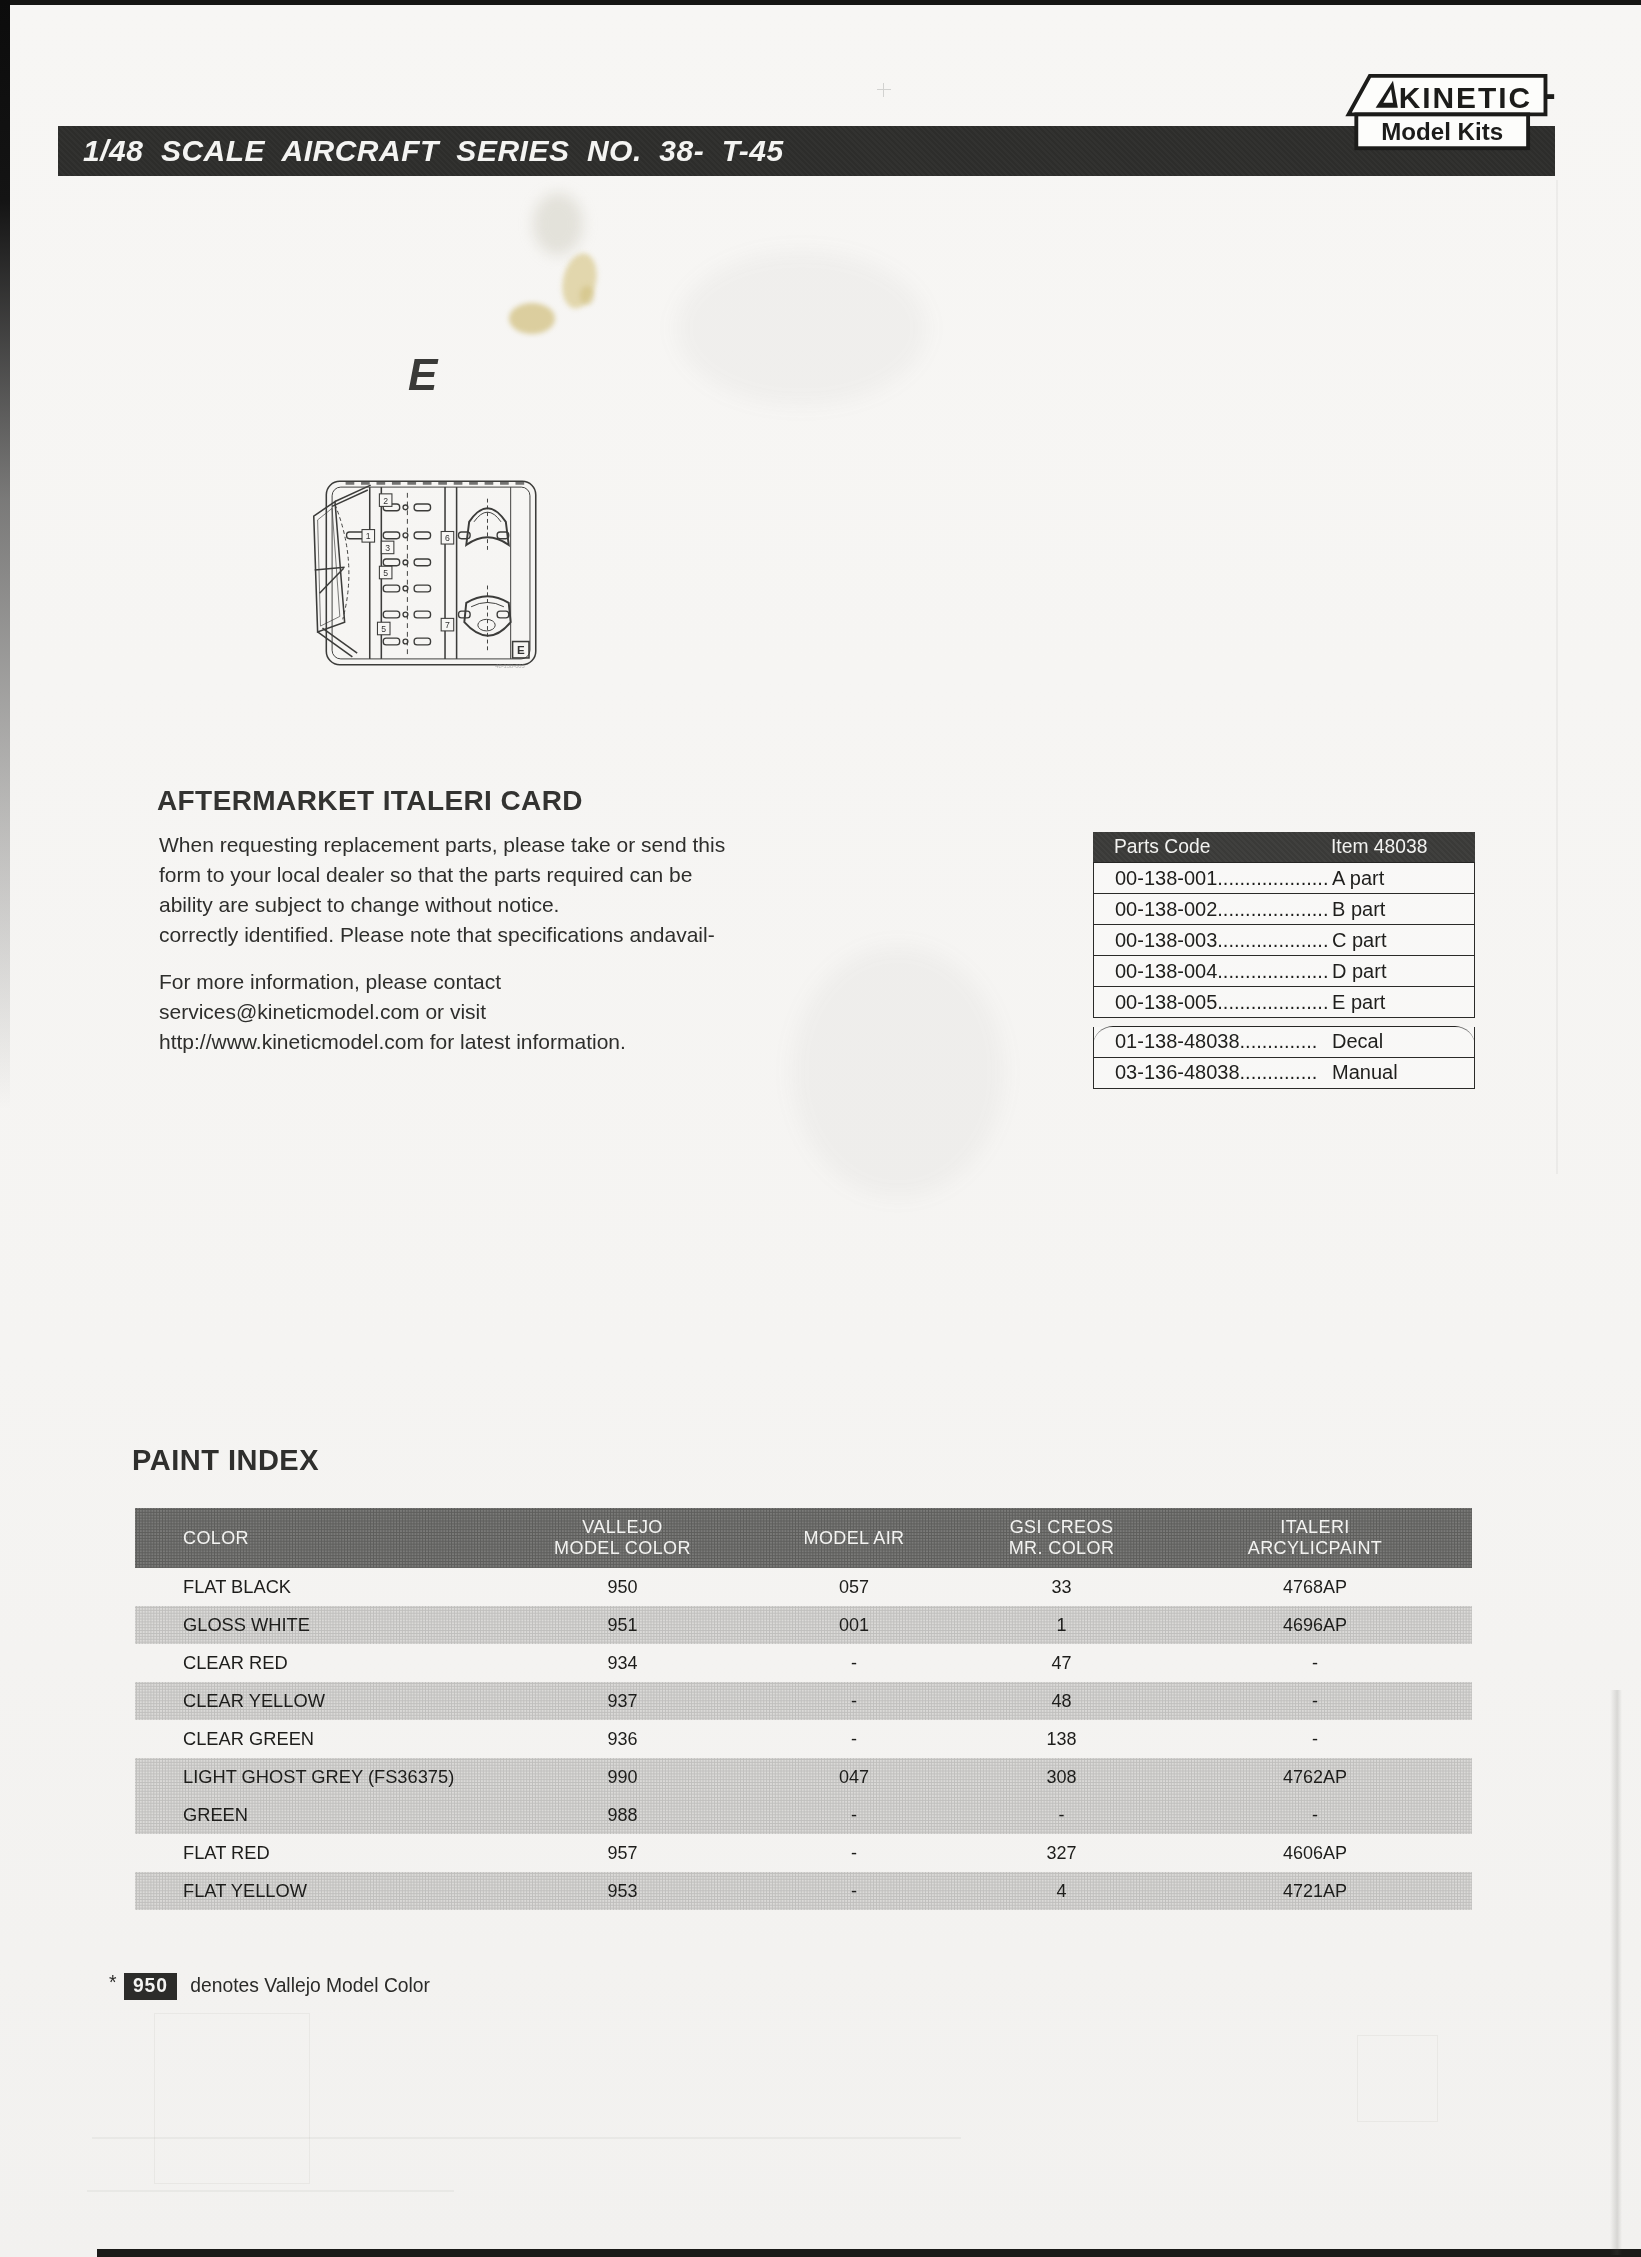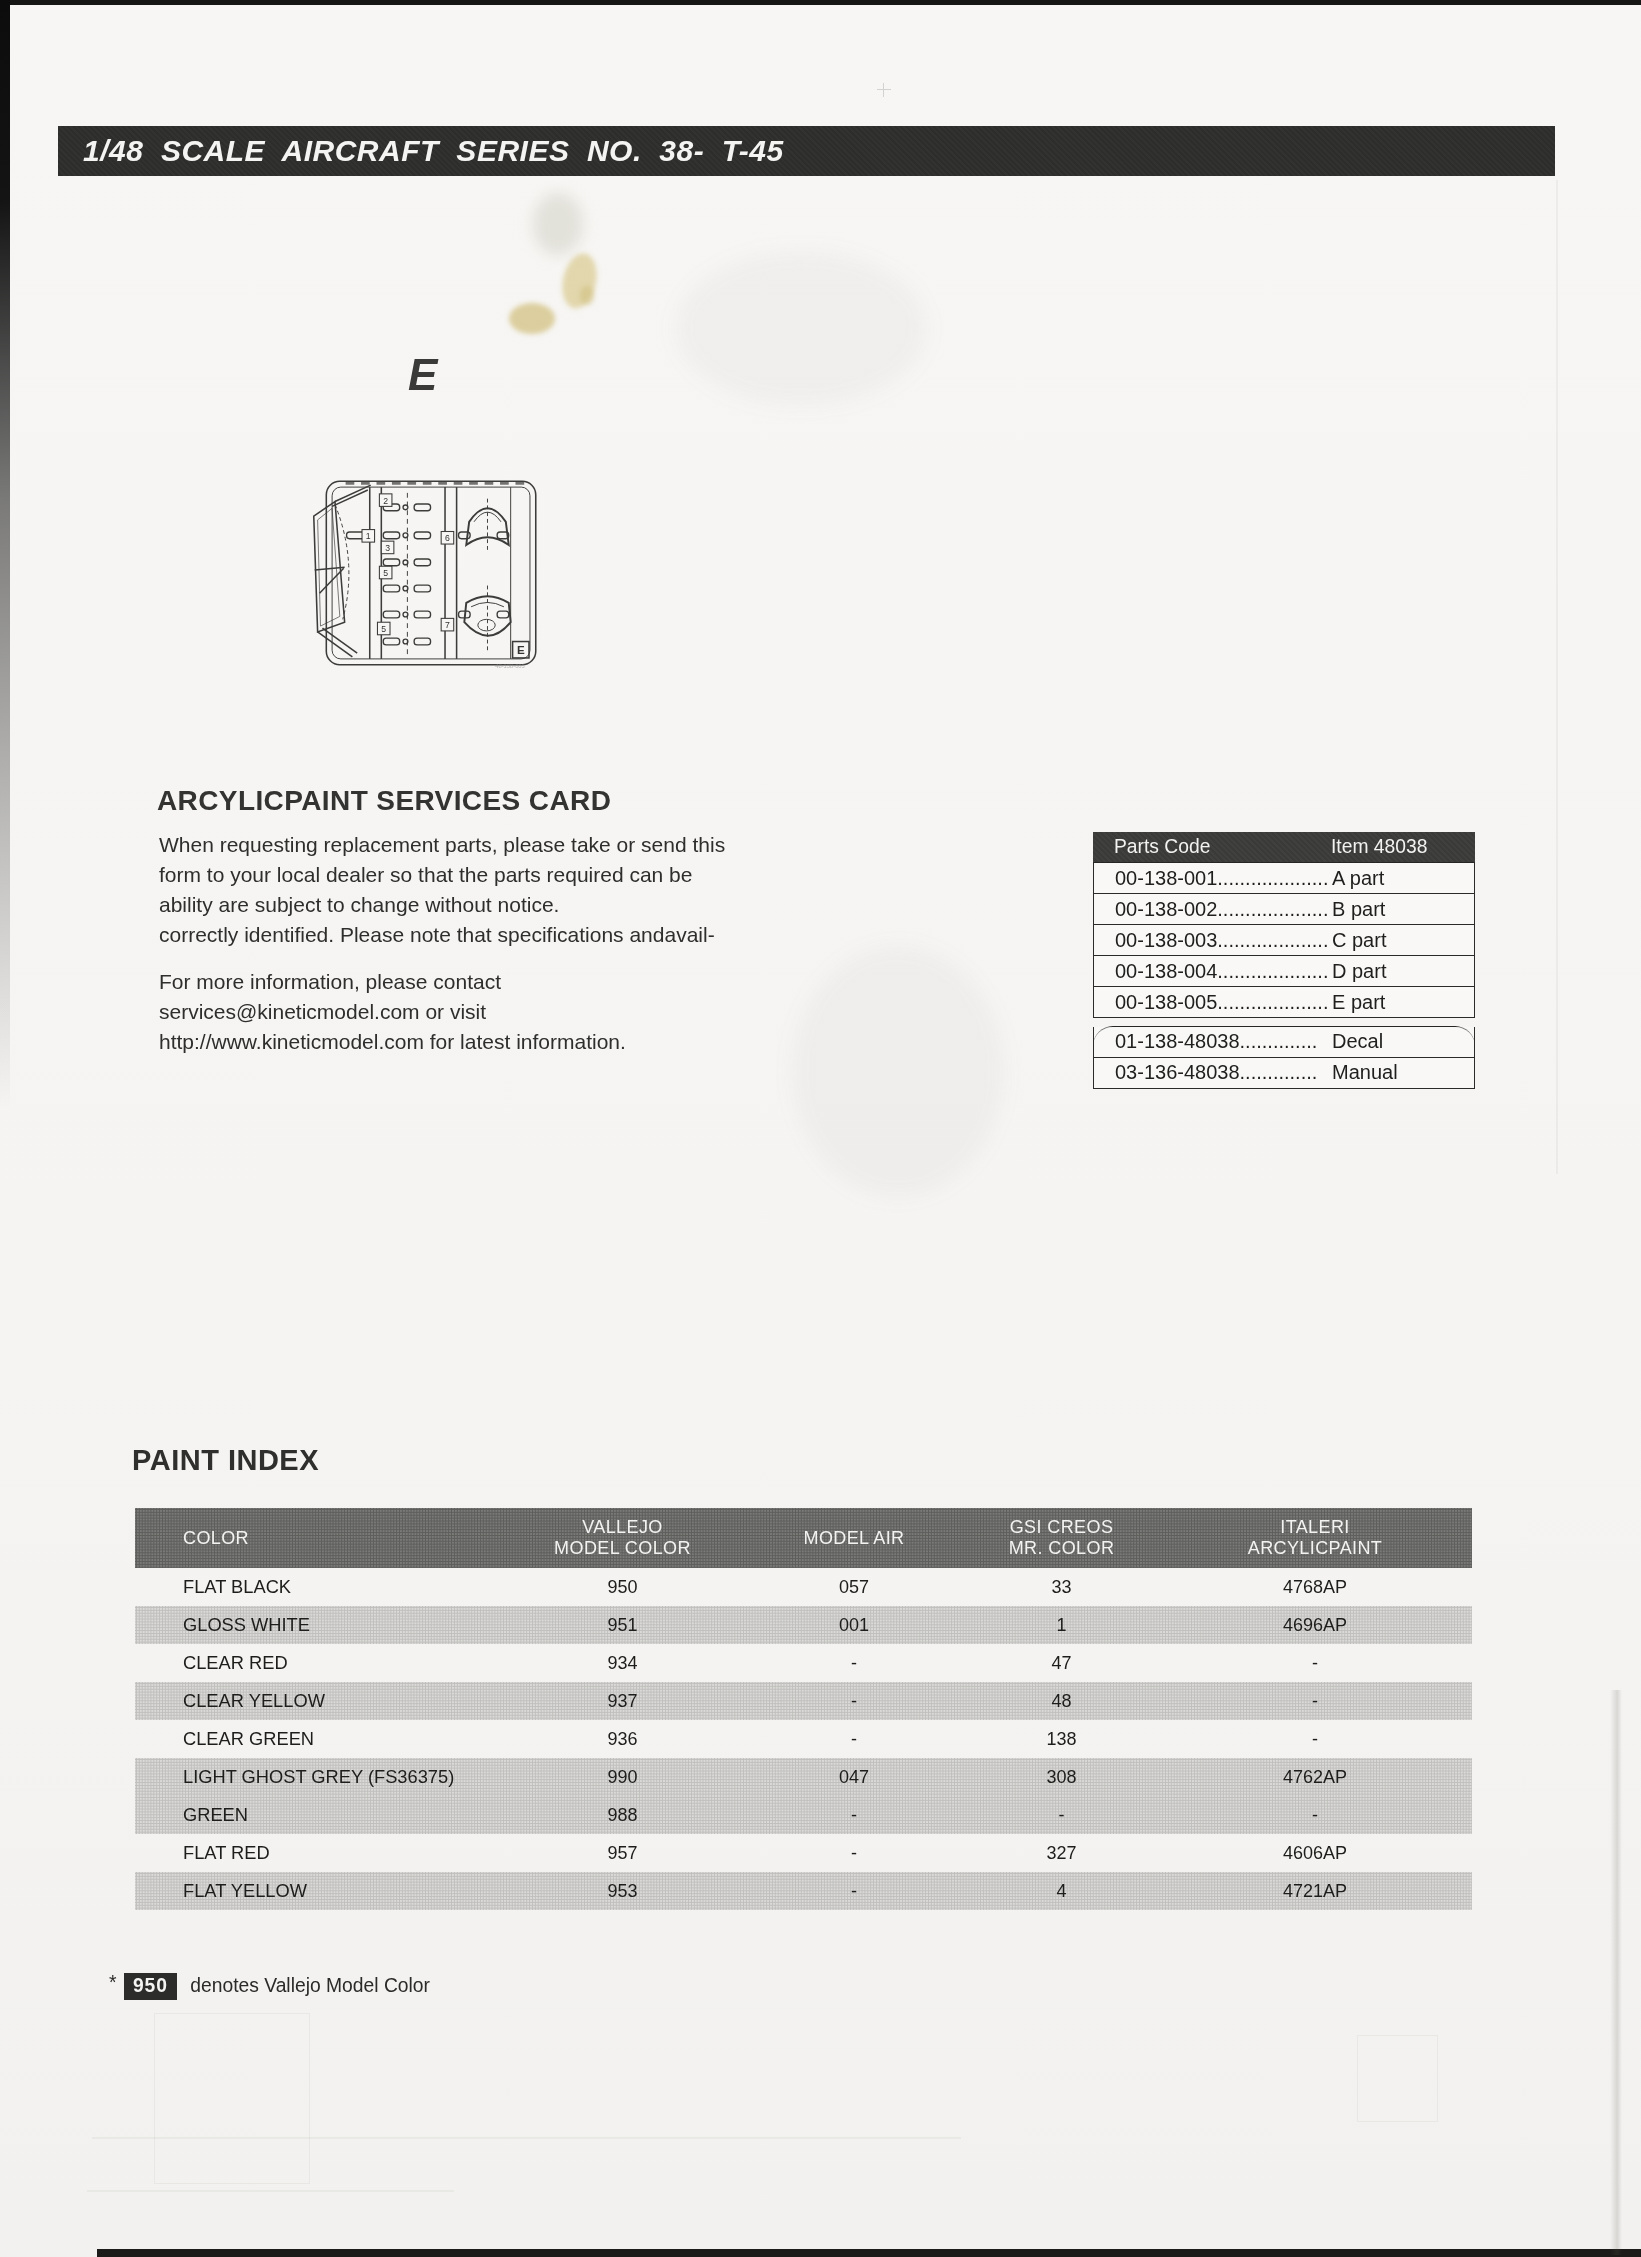--- a/index.html
+++ b/index.html
@@ -108,20 +108,31 @@
   <div class="ghost" style="left:1357px;top:2035px;width:79px;height:85px;"></div>
   <div class="ghost-line" style="left:92px;top:2137px;width:869px;height:1.9px;"></div>
   <div class="ghost-line" style="left:87px;top:2190px;width:367px;height:1.9px;"></div>
   <div class="ghost-blob" style="left:676px;top:251px;width:251px;height:154px;"></div>
   <div class="ghost-blob" style="left:792px;top:946px;width:212px;height:251px;"></div>
 
   <div class="banner">
     <span>1/48 SCALE  AIRCRAFT  SERIES NO. 38- T-45</span>
   </div>
 
+  <div class="logo">
+    <svg width="222" height="83" viewBox="0 0 230 86">
+      <polygon points="34,5 216,5 216,45 12,45" fill="#fdfdfb" stroke="#1c1c1a" stroke-width="4"></polygon>
+      <polygon points="40,38 58,10 63,38" fill="#1c1c1a"></polygon>
+      <polygon points="48,33 56,19 58,33" fill="#fdfdfb"></polygon>
+      <text x="64" y="38" font-size="31" font-weight="bold" letter-spacing="2" fill="#1c1c1a">KINETIC</text>
+      <rect x="20" y="45" width="178" height="35" fill="#fdfdfb" stroke="#1c1c1a" stroke-width="4"></rect>
+      <text x="109" y="71" font-size="25" font-weight="bold" text-anchor="middle" fill="#1c1c1a">Model Kits</text>
+      <rect x="216" y="24" width="9" height="5" fill="#1c1c1a"></rect>
+    </svg>
+  </div>
 
   <div class="big-e">E</div>
   <div class="sprue">
     <svg width="290" height="222" viewBox="0 0 300 230" fill="none" stroke="#3c3c3a" stroke-width="1.6">
 
       <rect x="55" y="20" width="217" height="190" rx="14"></rect>
       <rect x="61" y="26" width="205" height="178" rx="9" stroke-width="1"></rect>
 
       <line x1="75" y1="22" x2="262" y2="22" stroke-dasharray="9 7" stroke-width="3" opacity=".7"></line>
 
@@ -210,21 +221,21 @@
         <rect x="174" y="162" width="13" height="13" fill="#f7f6f4"></rect>
         <text x="180.5" y="172" font-size="9" text-anchor="middle" fill="#333" stroke="none">7</text>
       </g>
 
       <rect x="248" y="186" width="17" height="17" stroke-width="1.6"></rect>
       <text x="256.5" y="199" font-size="12" font-weight="bold" text-anchor="middle" fill="#333" stroke="none">E</text>
       <text x="230" y="213" font-size="6" fill="#888" stroke="none" opacity=".6">48-138-005</text>
     </svg>
   </div>
 
-  <div class="after-head">ARCYLICPAINT SERVICES CARD</div>
+  <div class="after-head">AFTERMARKET ITALERI CARD</div>
   <div class="after-p1">
     <div>When requesting replacement parts, please take or send this</div>
     <div>form to your local dealer so that the parts required can be</div>
     <div>ability are subject to change without notice.</div>
     <div>correctly identified. Please note that specifications andavail-</div>
   </div>
   <div class="after-p2">
     <div>For more information, please contact</div>
     <div>services@kineticmodel.com or visit</div>
     <div>http://www.kineticmodel.com for latest information.</div>

